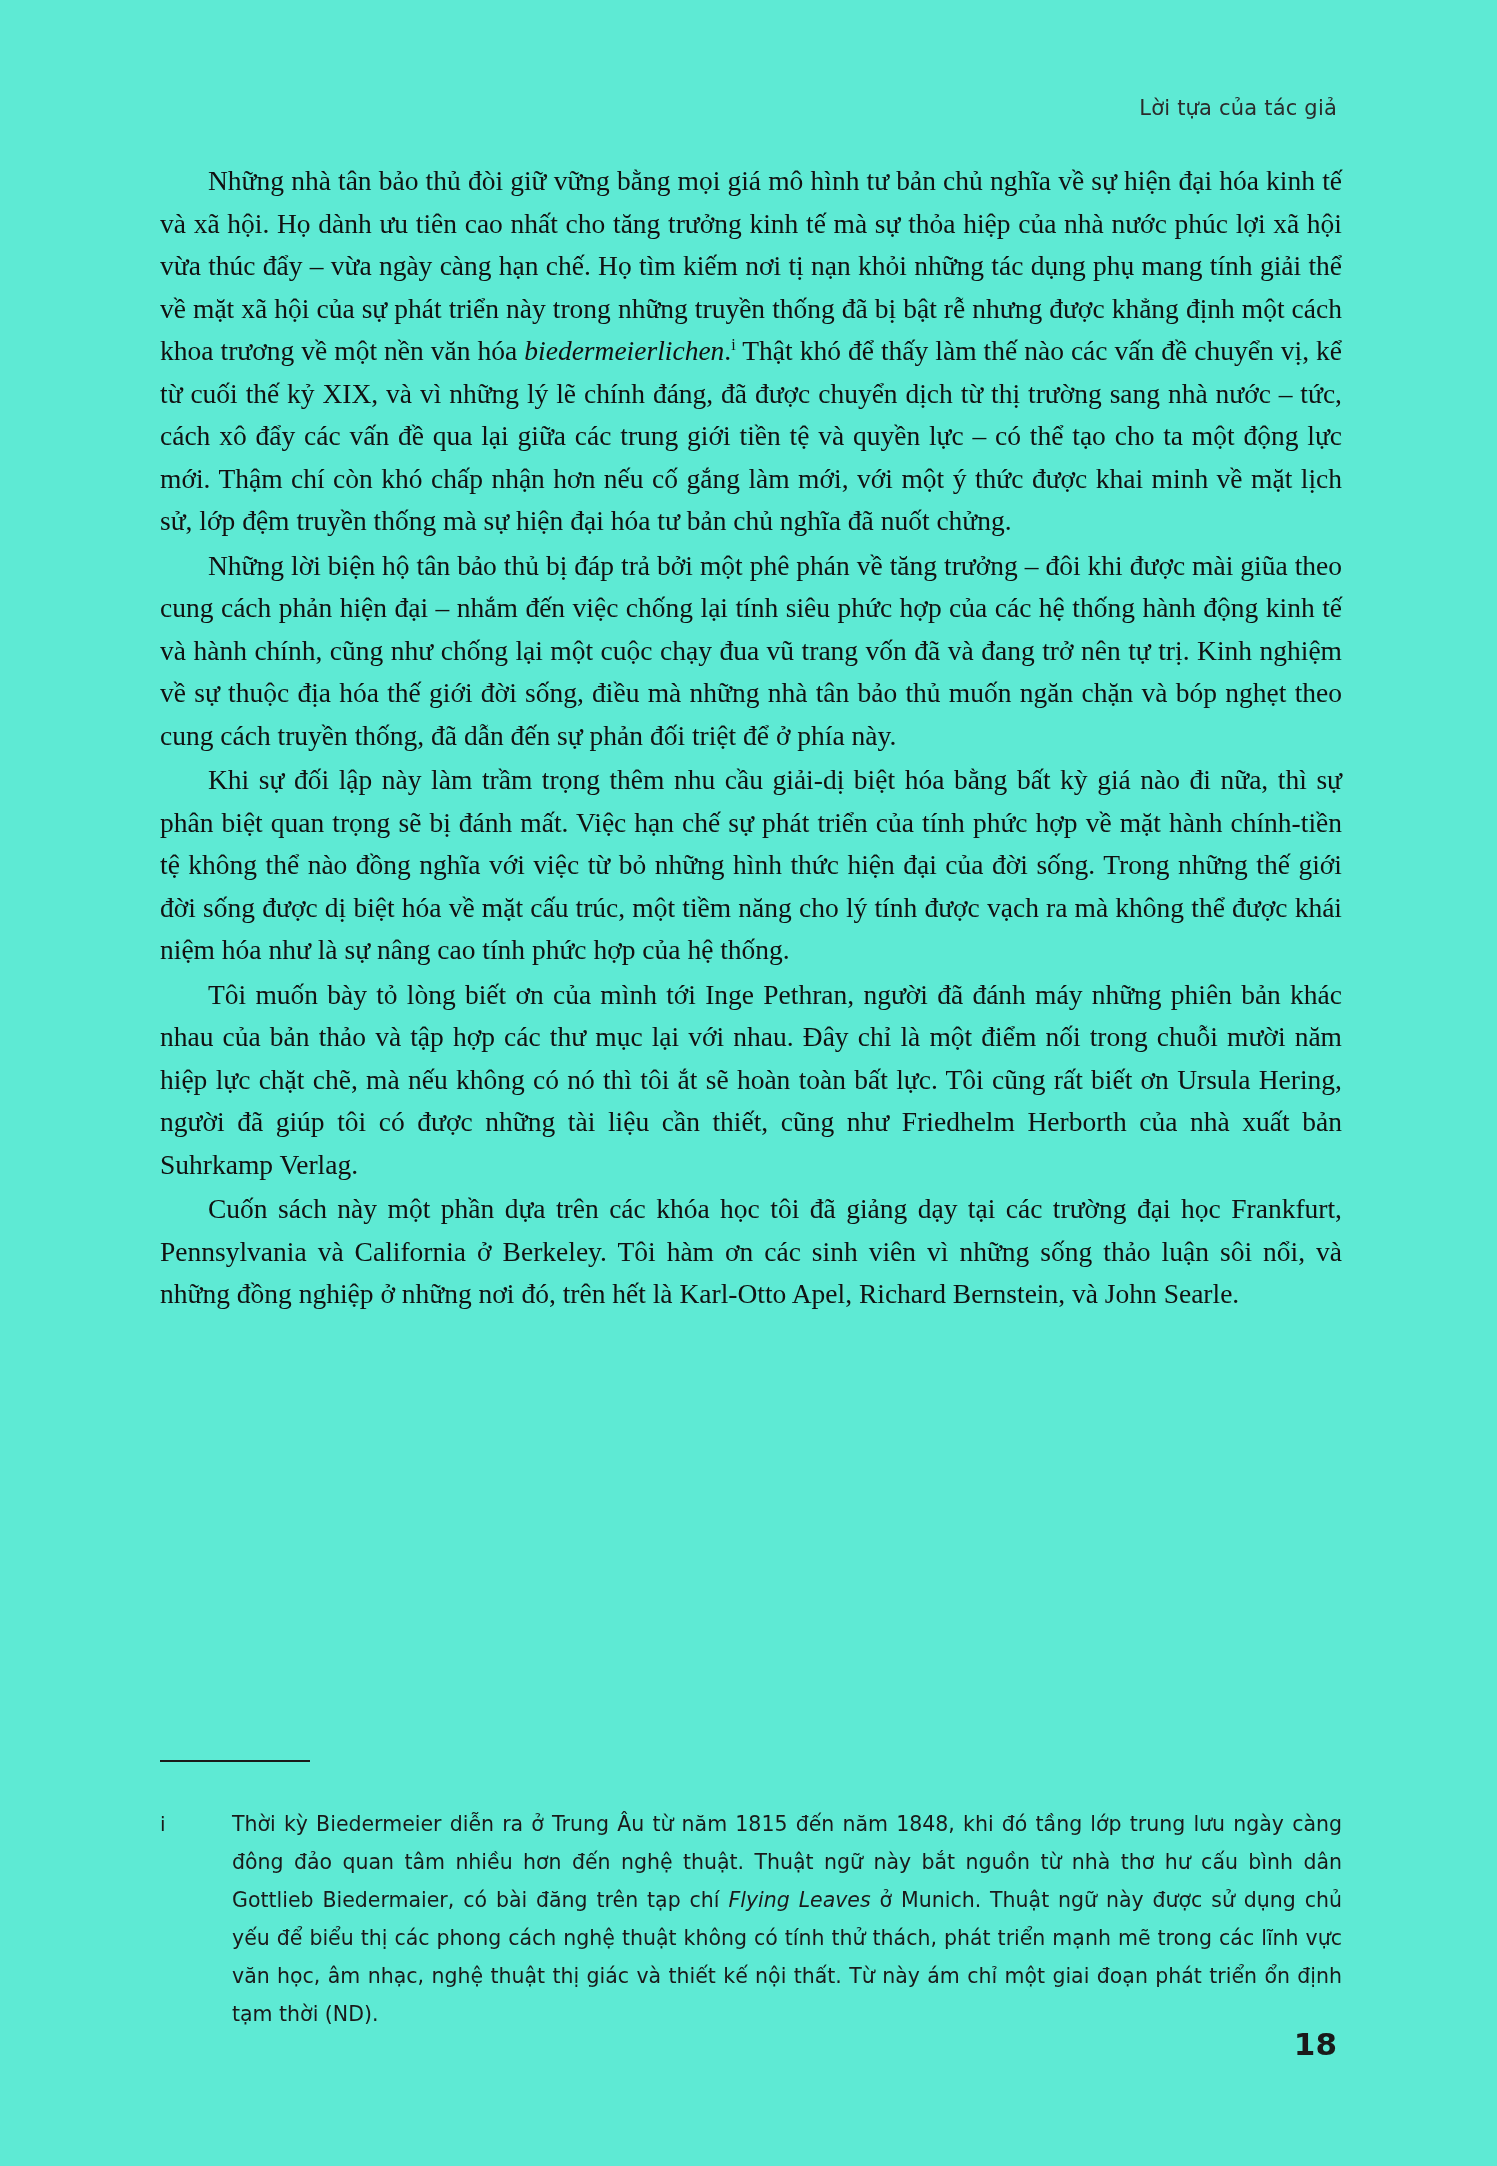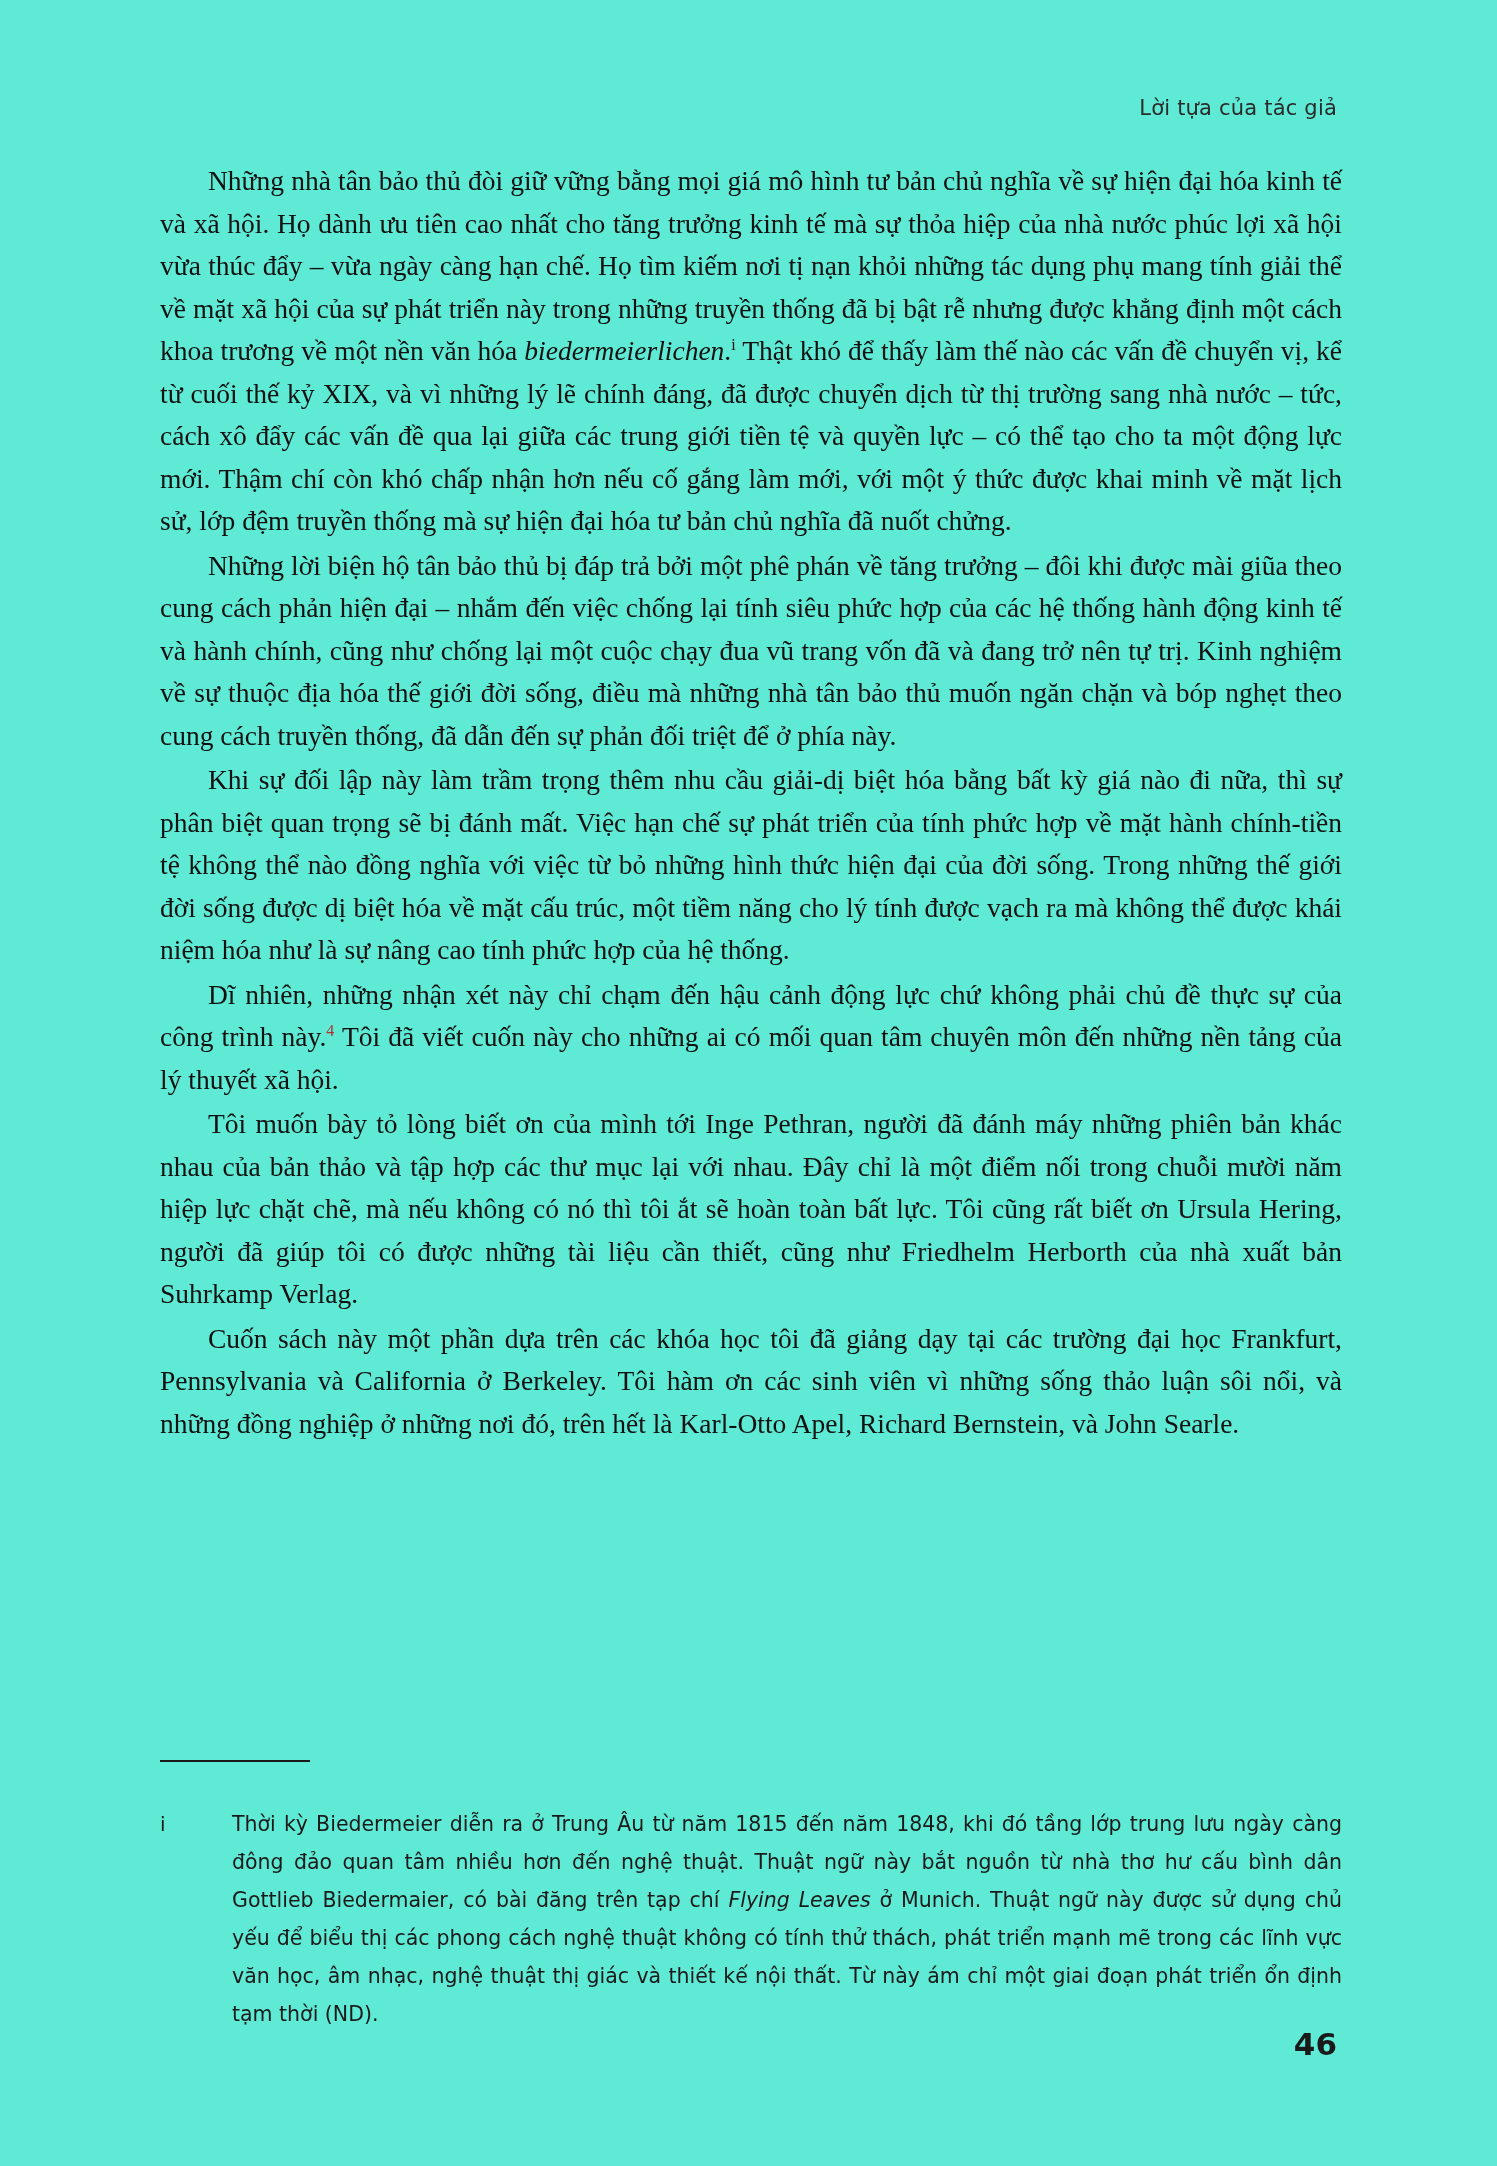--- a/index.html
+++ b/index.html
@@ -101,27 +101,26 @@
 <body>
 
 <div class="page">
 
   <div class="running-head">Lời tựa của tác giả</div>
 
   <div class="body-col">
     <p class="para">Những nhà tân bảo thủ đòi giữ vững bằng mọi giá mô hình tư bản chủ nghĩa về sự hiện đại hóa kinh tế và xã hội. Họ dành ưu tiên cao nhất cho tăng trưởng kinh tế mà sự thỏa hiệp của nhà nước phúc lợi xã hội vừa thúc đẩy – vừa ngày càng hạn chế. Họ tìm kiếm nơi tị nạn khỏi những tác dụng phụ mang tính giải thể về mặt xã hội của sự phát triển này trong những truyền thống đã bị bật rễ nhưng được khẳng định một cách khoa trương về một nền văn hóa <em>biedermeierlichen</em>.<sup class="fn">i</sup> Thật khó để thấy làm thế nào các vấn đề chuyển vị, kể từ cuối thế kỷ XIX, và vì những lý lẽ chính đáng, đã được chuyển dịch từ thị trường sang nhà nước – tức, cách xô đẩy các vấn đề qua lại giữa các trung giới tiền tệ và quyền lực – có thể tạo cho ta một động lực mới. Thậm chí còn khó chấp nhận hơn nếu cố gắng làm mới, với một ý thức được khai minh về mặt lịch sử, lớp đệm truyền thống mà sự hiện đại hóa tư bản chủ nghĩa đã nuốt chửng.</p>
     <p class="para">Những lời biện hộ tân bảo thủ bị đáp trả bởi một phê phán về tăng trưởng – đôi khi được mài giũa theo cung cách phản hiện đại – nhắm đến việc chống lại tính siêu phức hợp của các hệ thống hành động kinh tế và hành chính, cũng như chống lại một cuộc chạy đua vũ trang vốn đã và đang trở nên tự trị. Kinh nghiệm về sự thuộc địa hóa thế giới đời sống, điều mà những nhà tân bảo thủ muốn ngăn chặn và bóp nghẹt theo cung cách truyền thống, đã dẫn đến sự phản đối triệt để ở phía này.</p>
     <p class="para">Khi sự đối lập này làm trầm trọng thêm nhu cầu giải-dị biệt hóa bằng bất kỳ giá nào đi nữa, thì sự phân biệt quan trọng sẽ bị đánh mất. Việc hạn chế sự phát triển của tính phức hợp về mặt hành chính-tiền tệ không thể nào đồng nghĩa với việc từ bỏ những hình thức hiện đại của đời sống. Trong những thế giới đời sống được dị biệt hóa về mặt cấu trúc, một tiềm năng cho lý tính được vạch ra mà không thể được khái niệm hóa như là sự nâng cao tính phức hợp của hệ thống.</p>
-    <p class="para">Dĩ nhiên, những nhận xét này chỉ chạm đến hậu cảnh động lực chứ không phải chủ đề thực sự của công trình này.<sup class="fn-red">4</sup> Tôi đã viết cuốn này cho những ai có mối quan tâm chuyên môn đến những nền tảng của lý thuyết xã hội.</p>
     <p class="para">Tôi muốn bày tỏ lòng biết ơn của mình tới Inge Pethran, người đã đánh máy những phiên bản khác nhau của bản thảo và tập hợp các thư mục lại với nhau. Đây chỉ là một điểm nối trong chuỗi mười năm hiệp lực chặt chẽ, mà nếu không có nó thì tôi ắt sẽ hoàn toàn bất lực. Tôi cũng rất biết ơn Ursula Hering, người đã giúp tôi có được những tài liệu cần thiết, cũng như Friedhelm Herborth của nhà xuất bản Suhrkamp Verlag.</p>
     <p class="para">Cuốn sách này một phần dựa trên các khóa học tôi đã giảng dạy tại các trường đại học Frankfurt, Pennsylvania và California ở Berkeley. Tôi hàm ơn các sinh viên vì những sống thảo luận sôi nổi, và những đồng nghiệp ở những nơi đó, trên hết là Karl-Otto Apel, Richard Bernstein, và John Searle.</p>
   </div>
 
   <div class="rule"></div>
 
   <div class="footnote">
     <div class="marker">i</div>
     <div class="fn-text">Thời kỳ Biedermeier diễn ra ở Trung Âu từ năm 1815 đến năm 1848, khi đó tầng lớp trung lưu ngày càng đông đảo quan tâm nhiều hơn đến nghệ thuật. Thuật ngữ này bắt nguồn từ nhà thơ hư cấu bình dân Gottlieb Biedermaier, có bài đăng trên tạp chí <em>Flying Leaves</em> ở Munich. Thuật ngữ này được sử dụng chủ yếu để biểu thị các phong cách nghệ thuật không có tính thử thách, phát triển mạnh mẽ trong các lĩnh vực văn học, âm nhạc, nghệ thuật thị giác và thiết kế nội thất. Từ này ám chỉ một giai đoạn phát triển ổn định tạm thời (ND).</div>
   </div>
 
-  <div class="folio">46</div>
+  <div class="folio">18</div>
 
 </div>
 
 </body></html>

